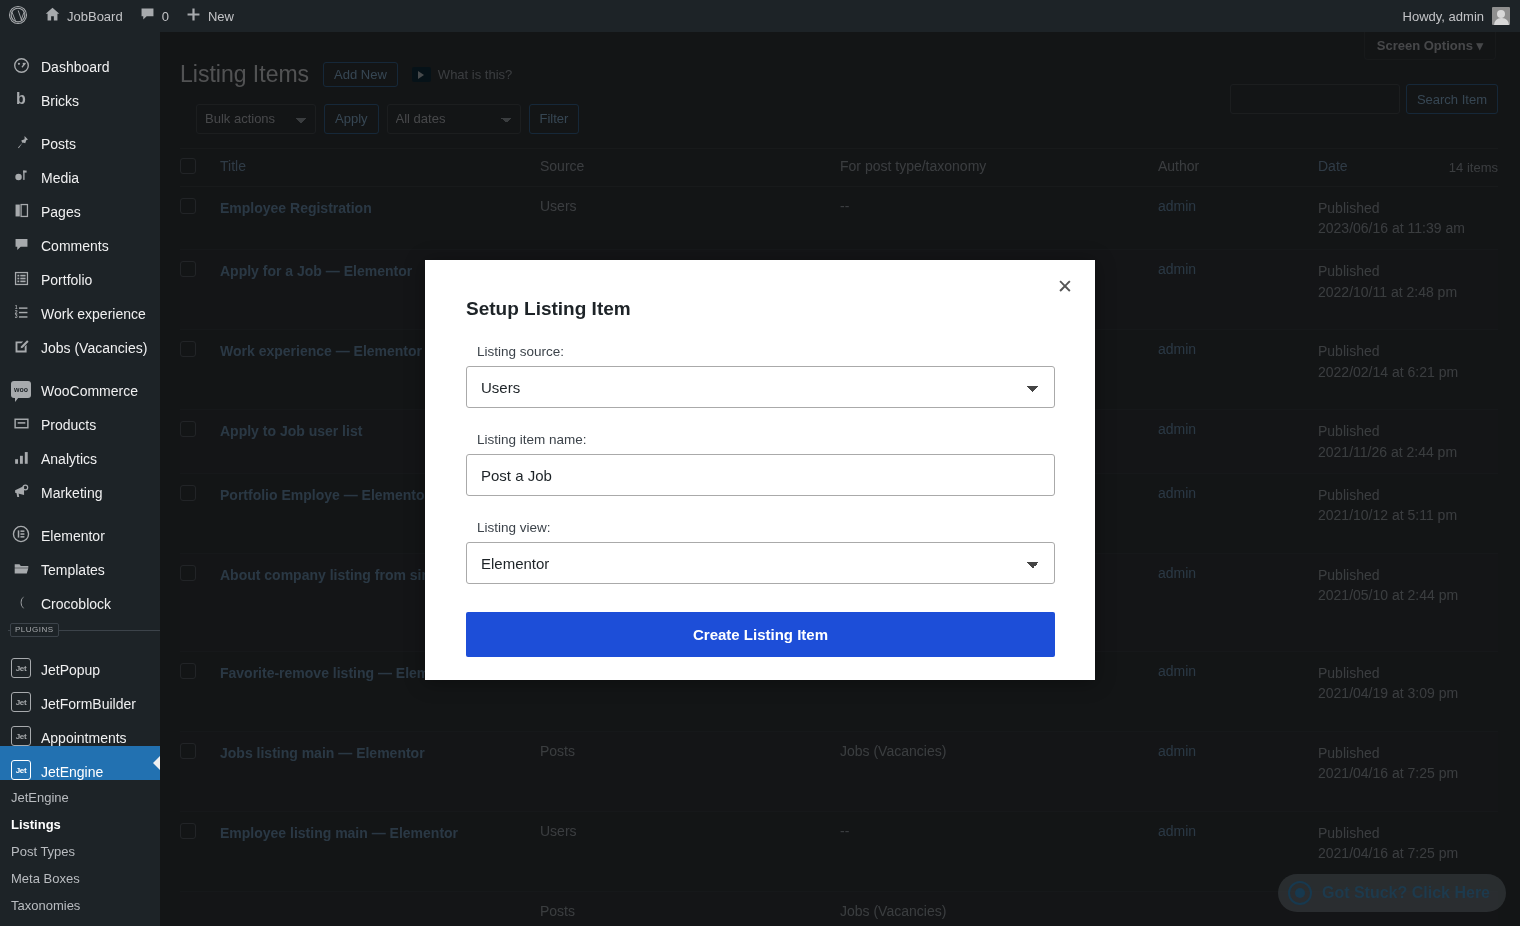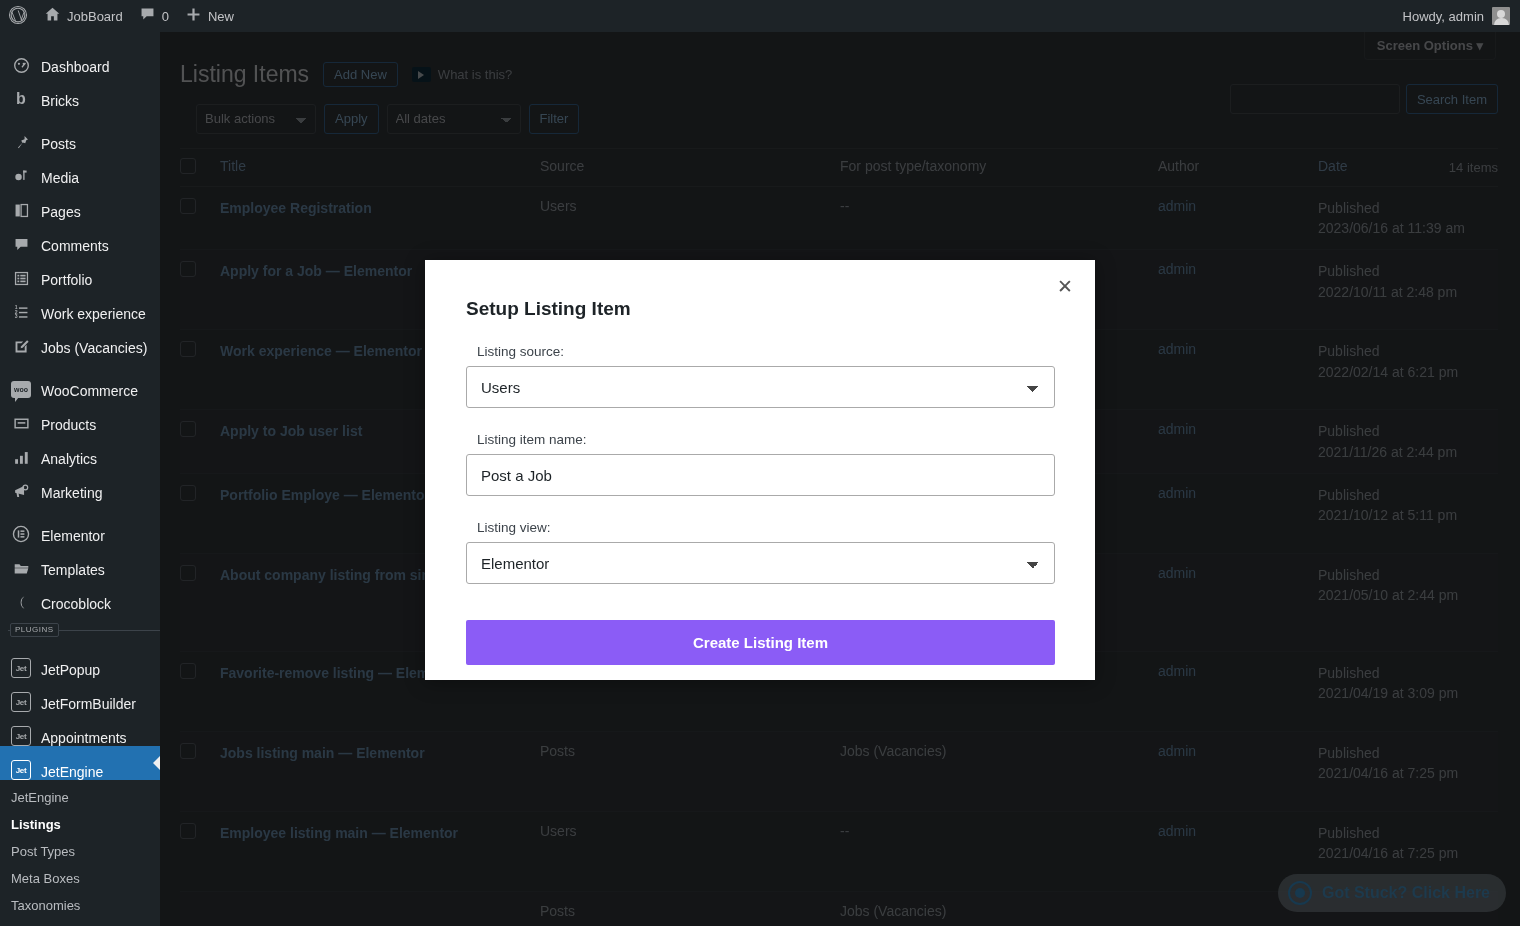--- a/index.html
+++ b/index.html
@@ -217,22 +217,22 @@
     background: #fff; color: #1d2327; font-size: 15px; padding: 0 14px;
     font-family: "Liberation Sans", sans-serif; display: flex; align-items: center;
   }
   select.field-control {
     appearance: none; padding-right: 34px;
     background-image: linear-gradient(45deg, transparent 50%, #444 50%), linear-gradient(135deg, #444 50%, transparent 50%);
     background-position: calc(100% - 21px) 19px, calc(100% - 15px) 19px;
     background-size: 6px 6px, 6px 6px; background-repeat: no-repeat;
   }
   .btn-primary {
-    width: 589px; height: 45px; margin-top: 36px;
-    background: #8b5cf6; border: none; border-radius: 2px;
+    width: 589px; height: 45px; margin-top: 28px;
+    background: #1d4ed8; border: none; border-radius: 2px;
     color: #fff; font-size: 15px; font-weight: 700;
     font-family: "Liberation Sans", sans-serif;
   }
 
   
   .gotstuck {
     position: absolute; right: 14px; bottom: 14px; z-index: 45;
     display: flex; align-items: center; gap: 10px;
     background: rgba(60,65,70,0.55); border-radius: 22px; padding: 7px 16px 7px 10px;
   }

